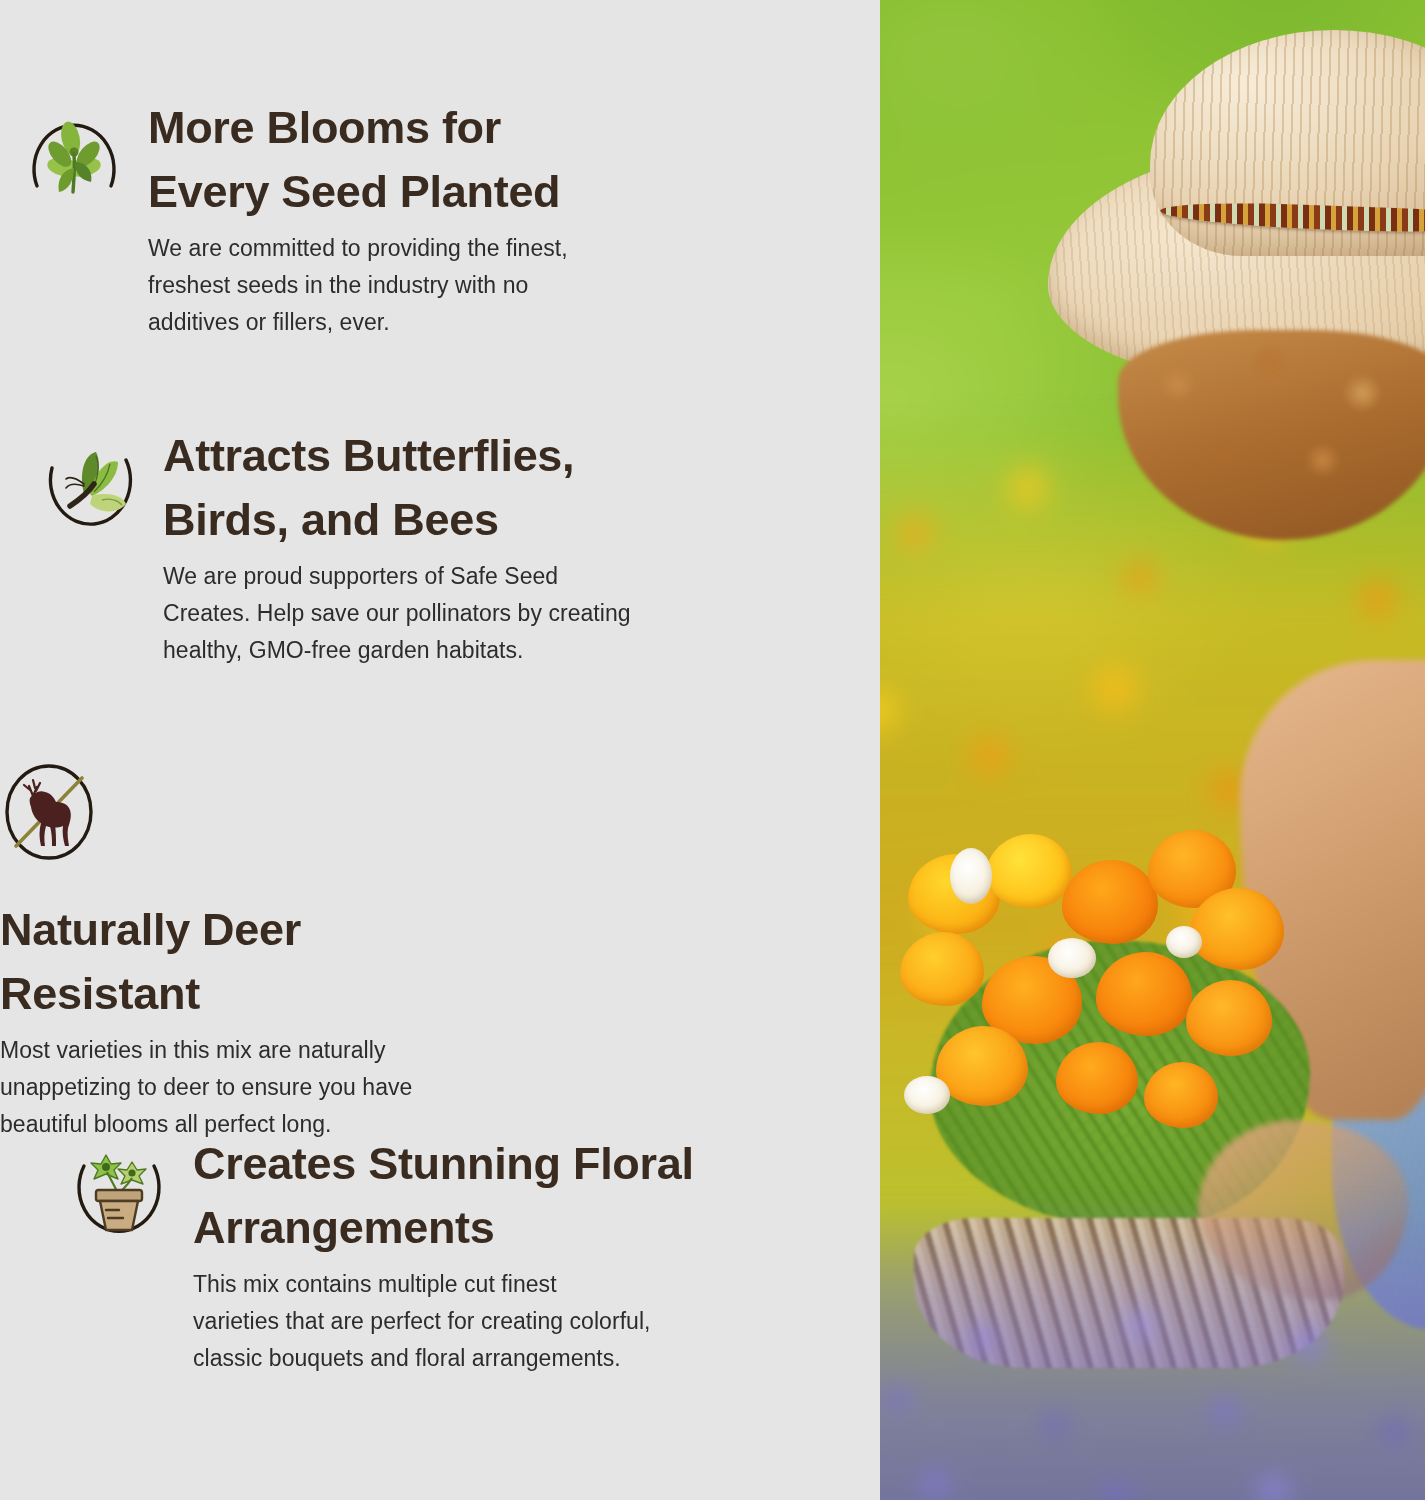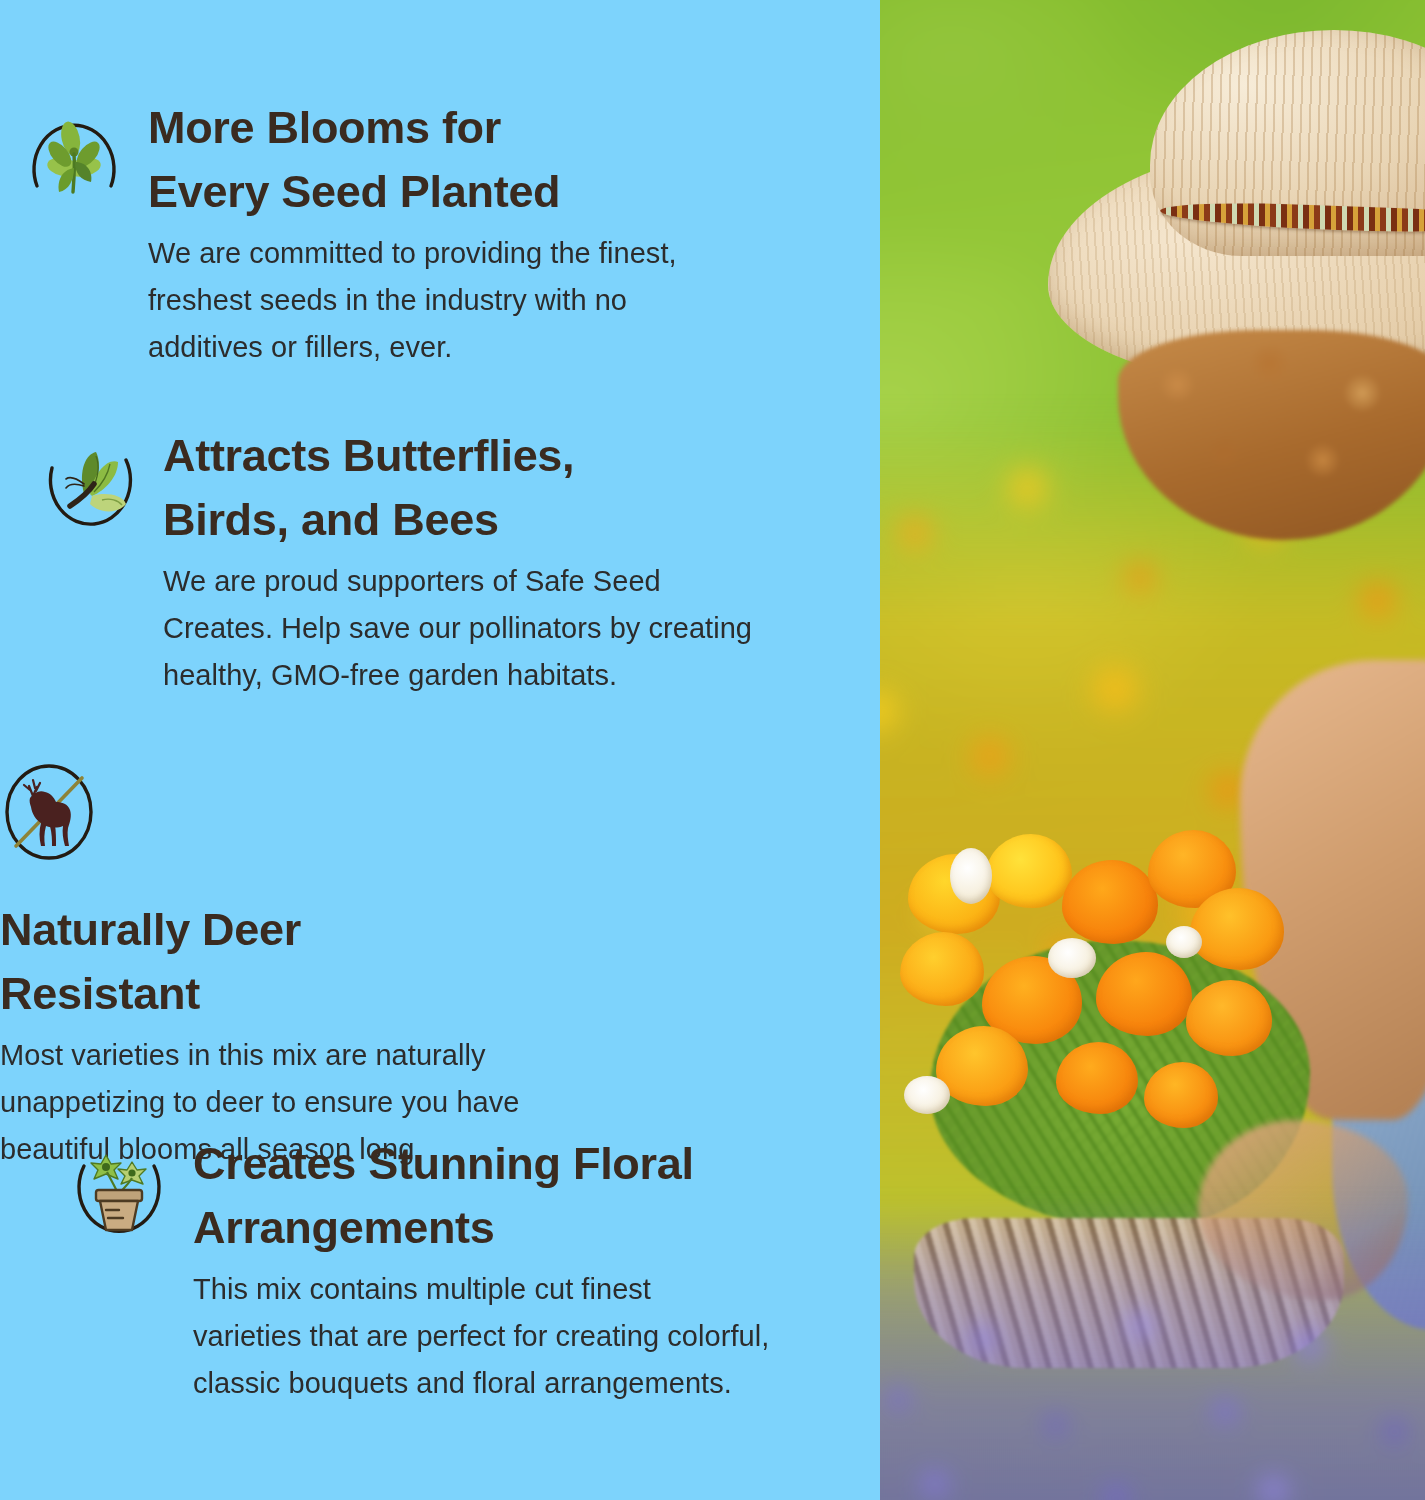--- a/index.html
+++ b/index.html
@@ -17,21 +17,21 @@
     width: 1425px;
     height: 1500px;
     display: flex;
     background: #fcfde8;
   }
 
   
   .benefits-panel {
     width: 880px;
     height: 1500px;
-    background: #7dd3fc;
+    background: #e5e5e5;
     position: relative;
     padding: 95px 0 0 0;
     flex: 0 0 880px;
   }
 
   .benefit-row {
     display: flex;
     align-items: flex-start;
     position: absolute;
     left: 0;
@@ -62,21 +62,21 @@
     font-size: 45px;
     line-height: 1.42;
     font-weight: bold;
     letter-spacing: -0.3px;
     margin: 0 0 6px 0;
     white-space: pre-line;
   }
 
   .benefit-body {
     color: #2c2c2c;
-    font-size: 29px;
+    font-size: 23px;
     line-height: 1.62;
     font-weight: normal;
     letter-spacing: 0.05px;
     white-space: pre-line;
   }
 
   
   .photo-panel {
     flex: 1 1 auto;
     width: 545px;
@@ -347,21 +347,21 @@
             <path d="M33 36 L29 26 M33 36 L37 27 M30 30 L24 25 M36 31 L40 23 M35 28 L33 20" stroke="#4a211f" stroke-width="2.2" fill="none" stroke-linecap="round"></path>
             <path d="M50 66 C52 74 52 80 52 86 L56 86 C56 78 56 72 55 65 Z"></path>
           </g>
         </svg>
       </div>
       <div class="text-cell">
         <h2 class="benefit-title">Naturally Deer
 Resistant</h2>
         <p class="benefit-body">Most varieties in this mix are naturally
 unappetizing to deer to ensure you have
-beautiful blooms all season long.</p>
+beautiful blooms all perfect long.</p>
       </div>
     </div>
 
     <div class="benefit-row r3">
       <div class="icon-cell">
         <svg width="98" height="104" viewBox="0 0 98 104" aria-hidden="true">
           <path d="M14 24 A40 44 0 1 0 84 24" fill="none" stroke="#231b12" stroke-width="3.4" stroke-linecap="round"></path>
           <g transform="translate(36,26)">
             <path d="M0 -13 L5 -4 L15 -5 L8 2 L12 11 L0 6 L-12 11 L-8 2 L-15 -5 L-5 -4 Z" fill="#8fc047" stroke="#4f7a23" stroke-width="1.4" stroke-linejoin="round"></path>
             <circle cx="0" cy="-1" r="4" fill="#3f6a1c"></circle>

